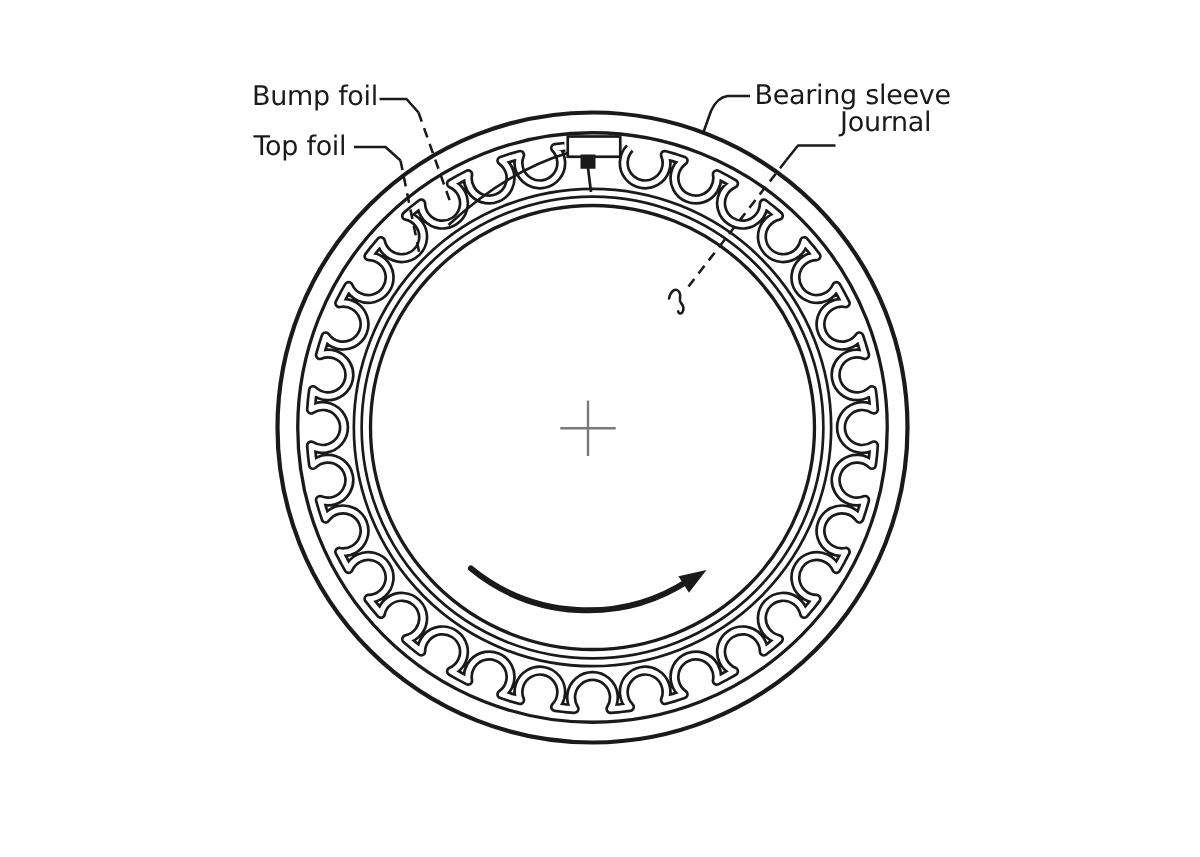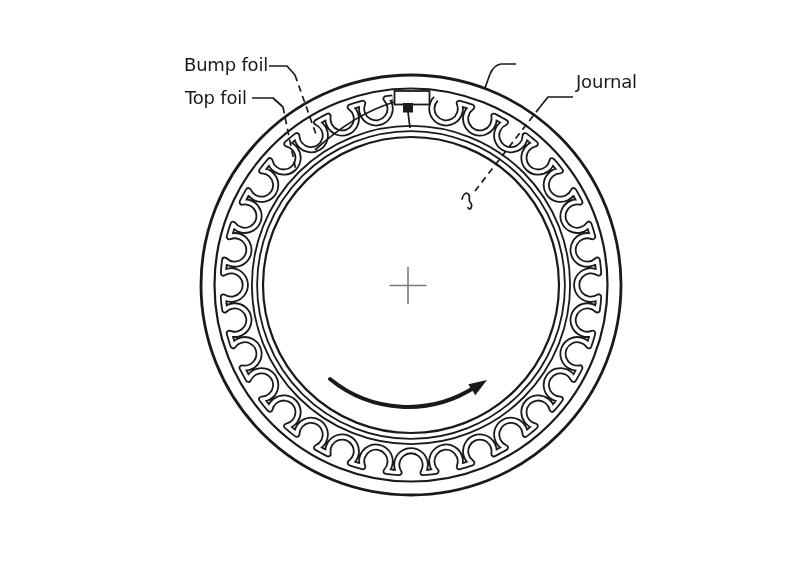--- a/index.html
+++ b/index.html
@@ -7,21 +7,20 @@
     --bg:#ffffff;
     --cross:#7a7a7a;
   }
   html,body{margin:0;padding:0;background:#fff;}
   .stage{
     position:relative;
     width:668px;height:571px;
     background:var(--bg);
     overflow:hidden;
     font-family:"DejaVu Sans","Liberation Sans",sans-serif;
-    margin-left:16px;
   }
   .stage svg{position:absolute;left:0;top:0;}
   .lbl{
     position:absolute;
     font-size:18px;
     line-height:1.1;
     color:var(--line);
     white-space:nowrap;
     letter-spacing:-0.2px;
   }
@@ -79,14 +78,15 @@
       <g>
         <path class="ln" stroke-width="1.7" d="M 557 97 L 532 97 L 524 107"></path>
         <path class="dash" stroke-width="1.7" d="M 524 107 L 459 191"></path>
         <path class="ln" stroke-width="1.7" stroke-linecap="round" d="M 446 199 c 1 -5 5 -8 7 -4 c 1.5 3 -1 5 1 7 c 2 2 2 4 1 6 c -0.8 1.6 -2.6 1.2 -2.9 -0.4"></path>
       </g>
     </g>
   </svg>
 
   <div class="lbl" style="left:168px;top:55px">Bump foil</div>
   <div class="lbl" style="left:169px;top:88px">Top foil</div>
+  <div class="lbl" style="left:503px;top:54px">Bearing sleeve</div>
   <div class="lbl" style="left:560px;top:72px">Journal</div>
 </div>
 
 </body></html>

